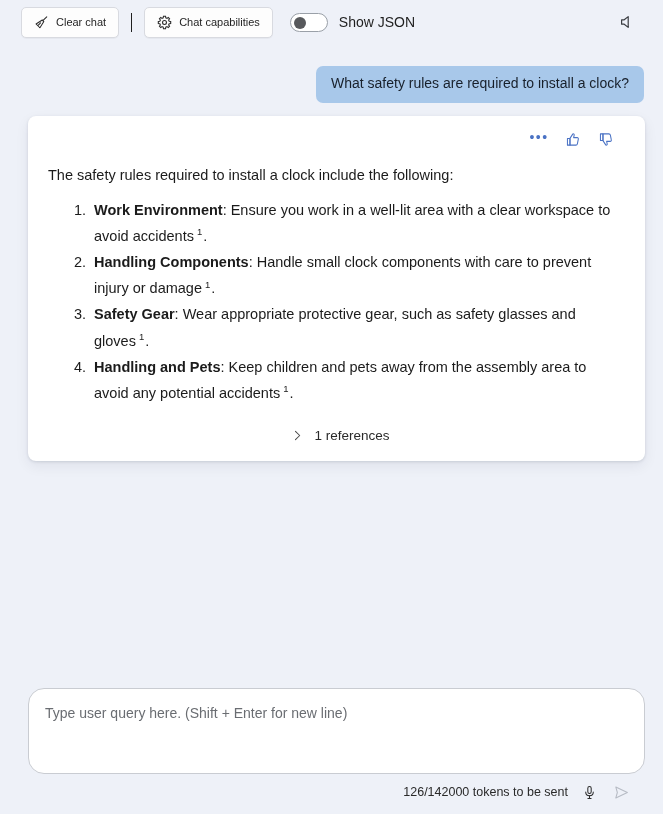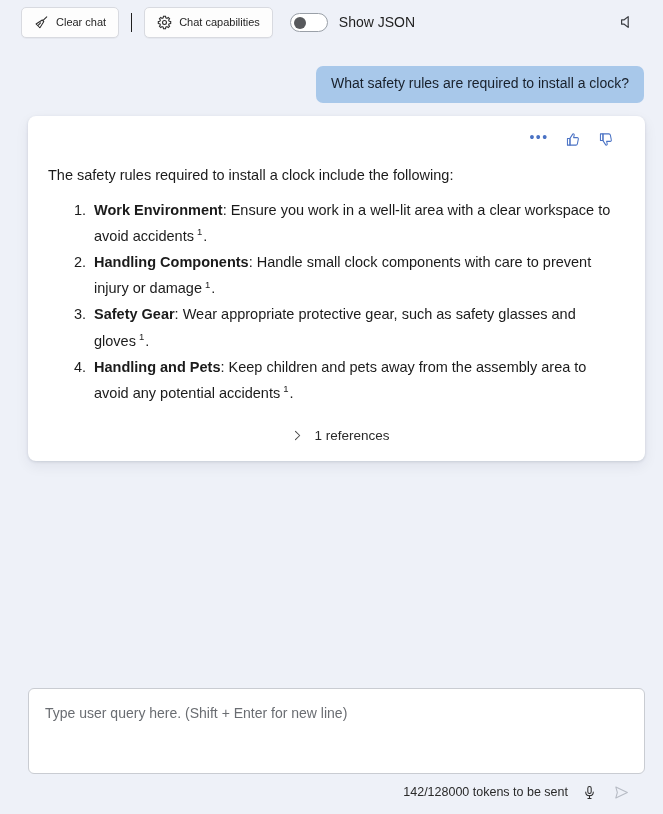--- a/index.html
+++ b/index.html
@@ -197,21 +197,21 @@
     right: 0;
     bottom: 0;
     padding: 0 19px 6px 19px;
   }
   .composer-box {
     width: 617px;
     height: 86px;
     margin-left: 9px;
     background: #ffffff;
     border: 1px solid #c9ccd2;
-    border-radius: 6px;
+    border-radius: 16px;
     padding: 13px 14px;
   }
   .composer-box textarea {
     width: 100%;
     height: 100%;
     border: none;
     outline: none;
     resize: none;
     font-family: "Liberation Sans", sans-serif;
     font-size: 14px;
@@ -340,21 +340,21 @@
     </div>
 
   </div>
 </div>
 
 <div class="composer-area">
   <div class="composer-box">
     <textarea placeholder="Type user query here. (Shift + Enter for new line)" style=""></textarea>
   </div>
   <div class="composer-footer">
-    <span class="token-count">142/128000 tokens to be sent</span>
+    <span class="token-count">126/142000 tokens to be sent</span>
     <div class="mic-btn">
       <svg width="15" height="15" viewBox="0 0 16 16" fill="none" stroke="#2b2b2b" stroke-width="1.1" stroke-linecap="round">
         <rect x="6.2" y="1.6" width="3.6" height="7.4" rx="1.8"></rect>
         <path d="M4.0 7.6 C4.0 10.0 5.8 11.4 8.0 11.4 C10.2 11.4 12.0 10.0 12.0 7.6"></path>
         <path d="M8.0 11.5 L8.0 14.2"></path>
         <path d="M6.3 14.3 L9.7 14.3"></path>
       </svg>
     </div>
     <div class="send-btn">
       <svg width="17" height="17" viewBox="0 0 18 18" fill="none" stroke="#b6bbc4" stroke-width="1.1" stroke-linejoin="round">

